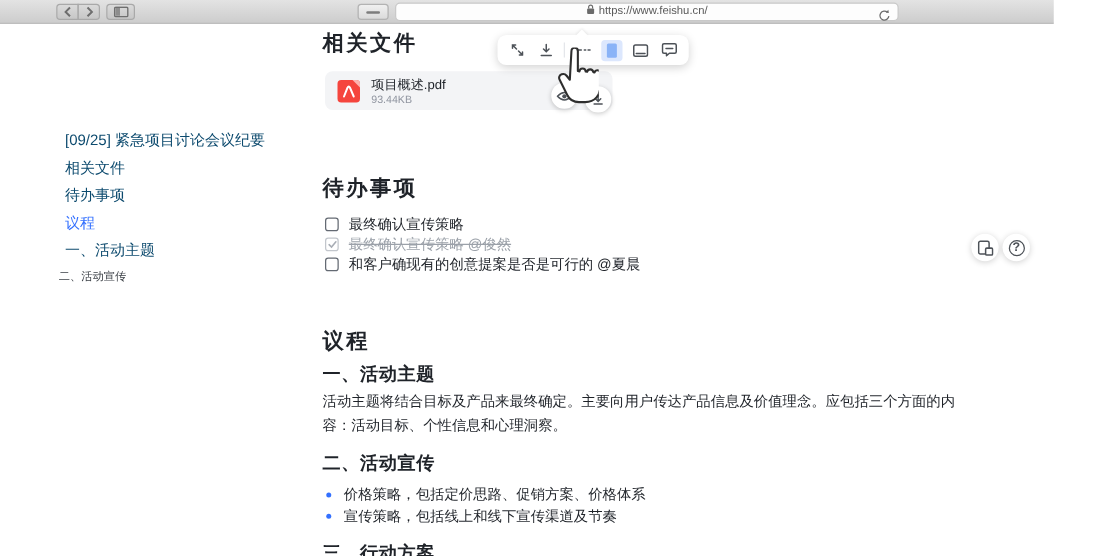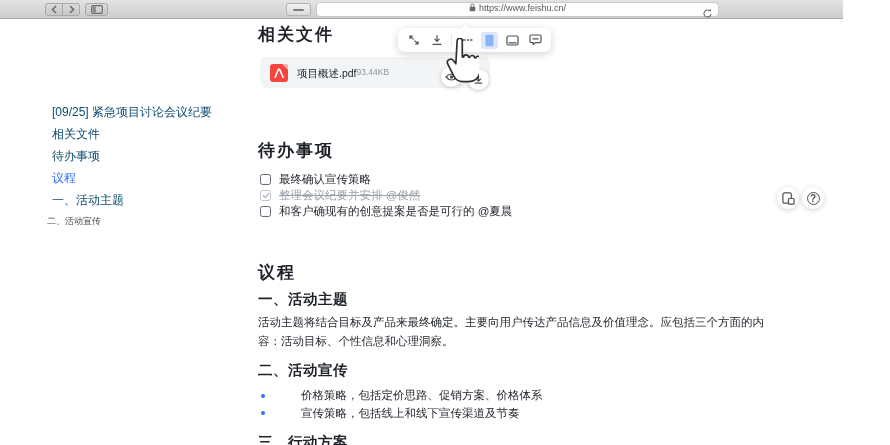--- a/index.html
+++ b/index.html
@@ -35,21 +35,21 @@
   
   .h2 { position:absolute; left:258px; font-size:17px; font-weight:700; letter-spacing:2px; color:#1f2329; }
   .h3 { position:absolute; left:258px; font-size:14.5px; font-weight:700; letter-spacing:0.5px; color:#1f2329; }
 
   .file-card { position:absolute; left:260px; top:57px; width:230px; height:31px;
     background:#f3f4f6; border-radius:6px; display:flex; align-items:center; z-index:1; cursor:pointer; }
   .pdf-icon { width:18px; height:18px; margin:0 9px 0 10px; background:#f5453d; border-radius:3px;
     position:relative; overflow:hidden; flex:none; }
   .pdf-fold { position:absolute; right:0; top:0; width:0; height:0;
     border-left:6px solid transparent; border-top:6px solid #fcb4b0; }
-  .file-meta { display:flex; flex-direction:row;justify-content:space-between; }
+  .file-meta { display:flex; flex-direction:column;justify-content:space-between; }
   .file-name { font-size:10.5px; color:#1f2329; line-height:12px; }
   .file-size { font-size:8.5px; color:#9095a0; line-height:10px; }
 
   .circle-btn { position:absolute; width:21px; height:21px; border-radius:50%; background:#fff;
     box-shadow:0 1px 4px rgba(0,0,0,.22); display:flex; align-items:center; justify-content:center;
     z-index:20; cursor:pointer; }
 
   .att-toolbar { position:absolute; left:398px; top:28px; height:24px; background:#fff;
     border-radius:7px; box-shadow:0 2px 8px rgba(0,0,0,.18); display:flex; align-items:center;
     padding:0 7px; gap:6px; z-index:30; }
@@ -67,21 +67,21 @@
   .cbx { width:11px; height:11px; border:1.4px solid #646a73; border-radius:2.5px; flex:none;
     display:flex; align-items:center; justify-content:center; background:#fff; cursor:pointer; }
   .todo-item.done .cbx { border-color:#c2c6cc; }
   .todo-text { font-size:11.5px; margin-left:8px; white-space:nowrap; color:#1f2329; }
   .todo-item.done .todo-text { color:#9ba1a9; text-decoration:line-through; }
 
   .para { position:absolute; left:258px; top:313px; width:508px; font-size:11.5px;
     line-height:18.5px; color:#1f2329; word-break:break-all; }
 
   .bullets { position:absolute; left:261px; top:387px; }
-  .bullet { display:flex; align-items:center; height:17.5px;gap:26px; }
+  .bullet { display:flex; align-items:center; height:17.5px; }
   .dot { width:4px; height:4px; border-radius:50%; background:#3370ff; flex:none; }
   .bullet-text { font-size:11.5px; margin-left:10px; white-space:nowrap; color:#1f2329; }
 
   .float-btn { position:absolute; top:187px; width:22px; height:22px; border-radius:50%;
     background:#fff; box-shadow:0 1px 5px rgba(0,0,0,.18); display:flex; align-items:center;
     justify-content:center; z-index:10; cursor:pointer; }
   .help-glyph { font-size:10px; font-weight:700; color:#4d5258; width:13px; height:13px;
     border:1.2px solid #4d5258; border-radius:50%; display:flex; align-items:center; justify-content:center; }
 </style>
 </head>
@@ -205,21 +205,21 @@
   <div class="todo-item">
     <span class="cbx"></span>
     <span class="todo-text">最终确认宣传策略</span>
   </div>
   <div class="todo-item done">
     <span class="cbx">
       <svg width="8" height="7" viewBox="0 0 10 9">
           <polyline points="1.5,4.8 4,7.2 8.5,1.8" fill="none" stroke="#a8adb5" stroke-width="1.6" stroke-linecap="round"></polyline>
         </svg>
     </span>
-    <span class="todo-text">整理会议纪要并安排 @俊然</span>
+    <span class="todo-text">最终确认宣传策略 @俊然</span>
   </div>
   <div class="todo-item">
     <span class="cbx"></span>
     <span class="todo-text">和客户确现有的创意提案是否是可行的 @夏晨</span>
   </div>
 </div>
 
 <h2 class="h2" style="top:261px;">议程</h2>
 <h3 class="h3" style="top:290px;">一、活动主题</h3>
 <p class="para">活动主题将结合目标及产品来最终确定。主要向用户传达产品信息及价值理念。应包括三个方面的内容：活动目标、个性信息和心理洞察。</p>

